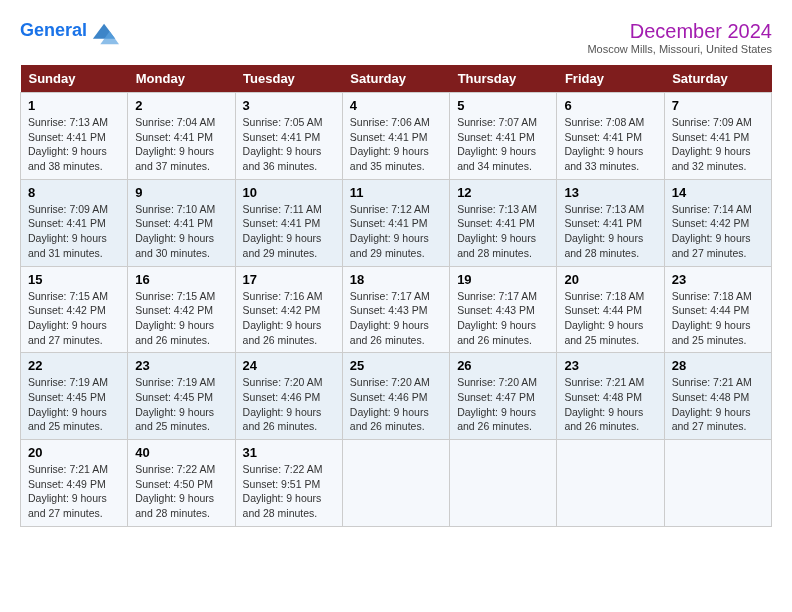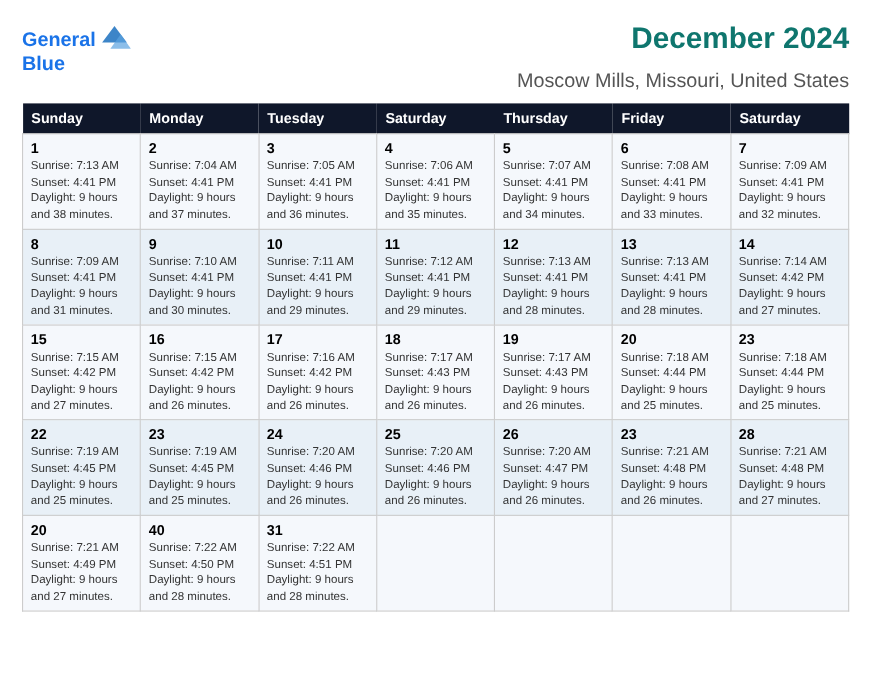--- a/index.html
+++ b/index.html
@@ -31,36 +31,35 @@
     }
     .logo-icon {
       width: 28px;
       height: 28px;
       margin-left: 4px;
     }
     .title-area {
       text-align: right;
     }
     .month-title {
-      font-size: 27px;
-      font-weight: bold;
-      color: #0f766e;
+      font-size: 20px;
+      font-weight: normal;
+      color: #a21caf;
     }
     .location {
-      font-size: 18px;
+      font-size: 11px;
       color: #555;
-      margin-top: 12px;
     }
     table {
       width: 100%;
       border-collapse: collapse;
       font-size: 11px;
     }
     thead tr th {
-      background-color: #0f172a;
+      background-color: #7f1d1d;
       color: #fff;
       text-align: left;
       padding: 6px 8px;
       font-size: 13px;
       font-weight: bold;
     }
     tbody tr td {
       border: 1px solid #ccc;
       vertical-align: top;
       padding: 5px 7px;
@@ -87,28 +86,27 @@
     .empty-cell {
       background-color: #f5f8fc;
     }
   </style>
 </head>
 <body>
 
 <div class="header-area">
   <div class="logo">
     <div>
-      <div style="display:flex;align-items:flex-end;">
+      <div style="display:flex;align-items:flex-start;">
         <span class="logo-text"><span>General</span></span>
         <svg class="logo-icon" viewBox="0 0 30 30">
           <polygon points="14,4 26,20 2,20" fill="#3d85c8"></polygon>
           <polygon points="20,12 30,26 10,26" fill="#5ba3e0" opacity="0.7"></polygon>
         </svg>
       </div>
-      <div class="logo-text"><span>Blue</span></div>
     </div>
   </div>
   <div class="title-area">
     <div class="month-title">December 2024</div>
     <div class="location">Moscow Mills, Missouri, United States</div>
   </div>
 </div>
 
 <table>
   <thead>
@@ -369,21 +367,21 @@
         <div class="day-info">
           <span>Sunrise: 7:22 AM</span><br>
           <span>Sunset: 4:50 PM</span><br>
           <span>Daylight: 9 hours<br>and 28 minutes.</span>
         </div>
       </td>
         <td>
         <span class="day-num">31</span>
         <div class="day-info">
           <span>Sunrise: 7:22 AM</span><br>
-          <span>Sunset: 4:51 PM</span><br>
+          <span>Sunset: 9:51 PM</span><br>
           <span>Daylight: 9 hours<br>and 28 minutes.</span>
         </div>
       </td>
         <td class="empty-cell"></td>
         <td class="empty-cell"></td>
         <td class="empty-cell"></td>
         <td class="empty-cell"></td>
       </tr>
     </tbody>
 </table>

